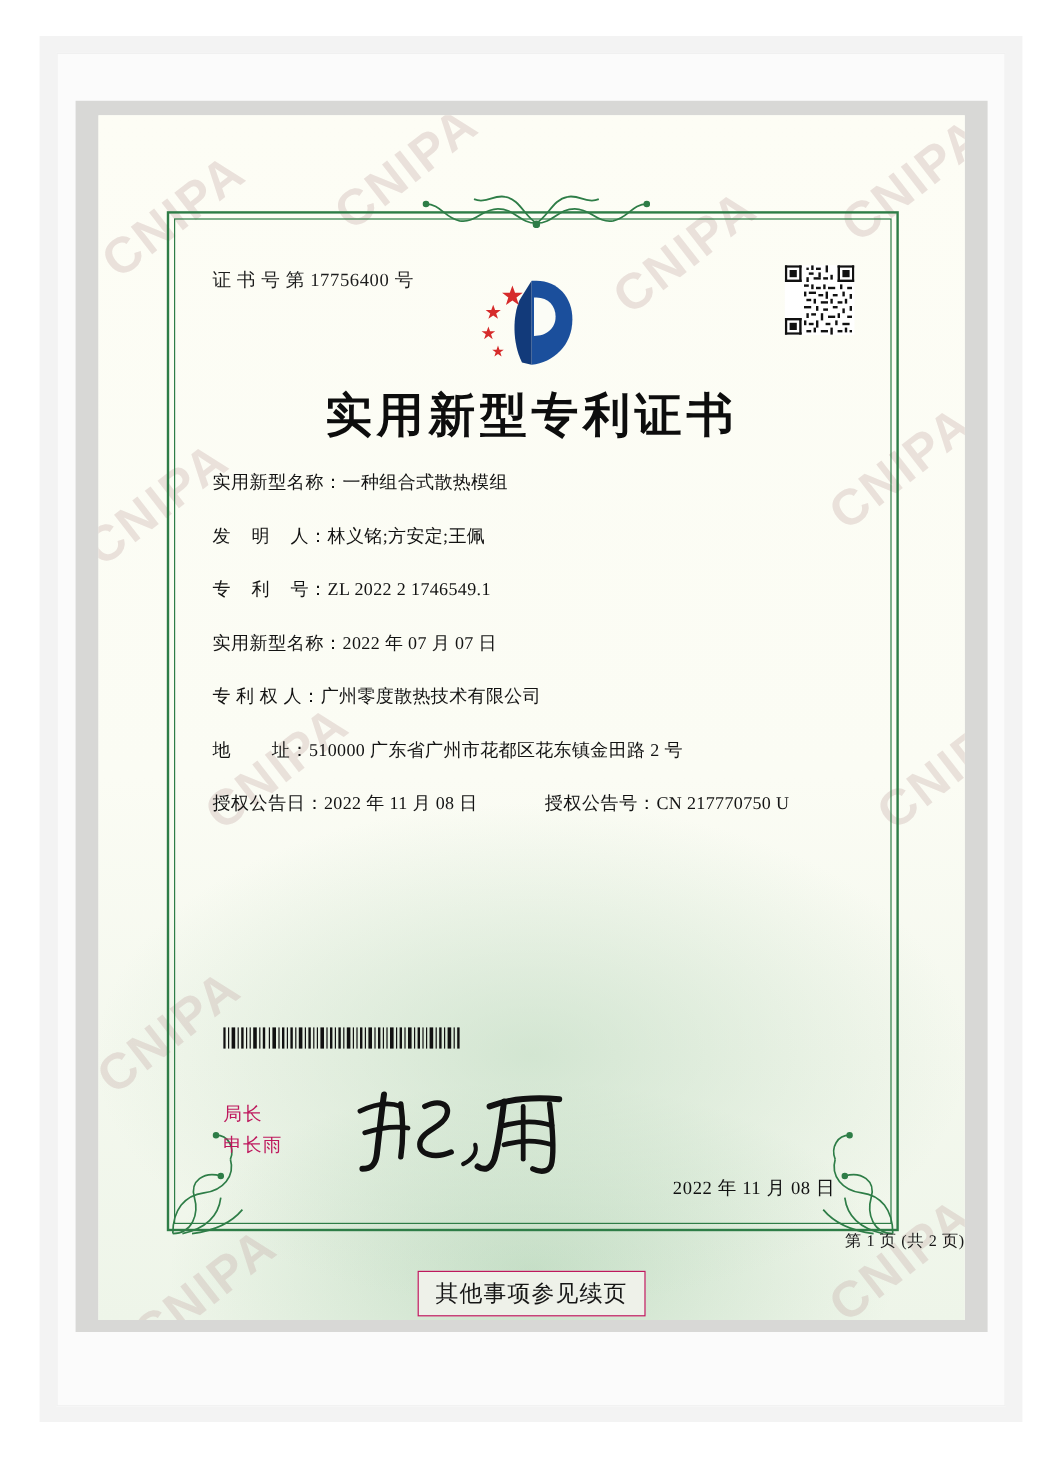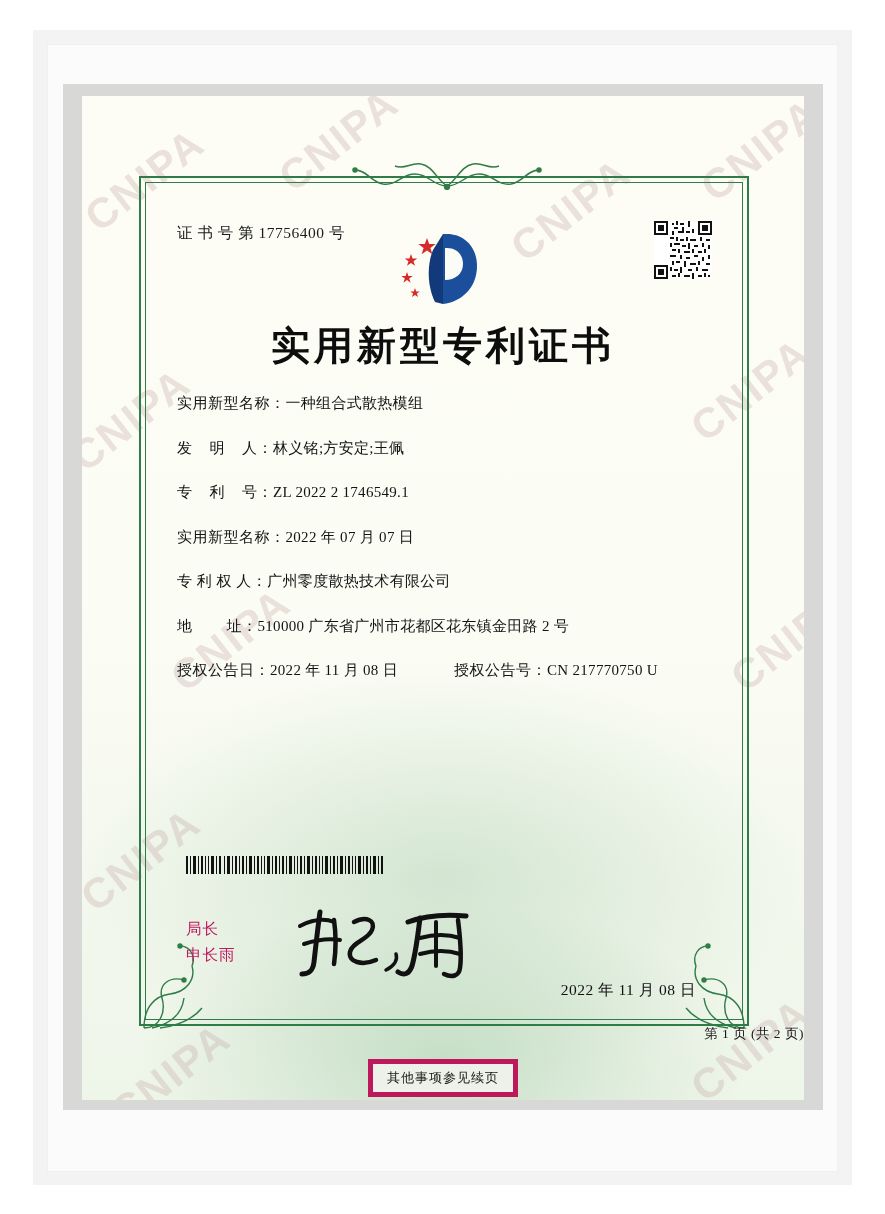--- a/index.html
+++ b/index.html
@@ -209,22 +209,22 @@
     color: #191919;
     letter-spacing: 0.5px;
   }
   .note-box {
     position: absolute;
     left: 50%;
     transform: translateX(-50%);
     top: 963px;
     padding: 5px 14px;
     background: #eef1e9;
-    border: 5px solid #be185d;
-    font-size: 13px;
+    border: 1px solid #be185d;
+    font-size: 19px;
     color: #161616;
     letter-spacing: 1px;
   }
 </style>
 </head>
 <body>
 
 <div class="page-outer">
   <div class="scan-shadow-1"></div>
   <div class="scan-shadow-2"></div>

